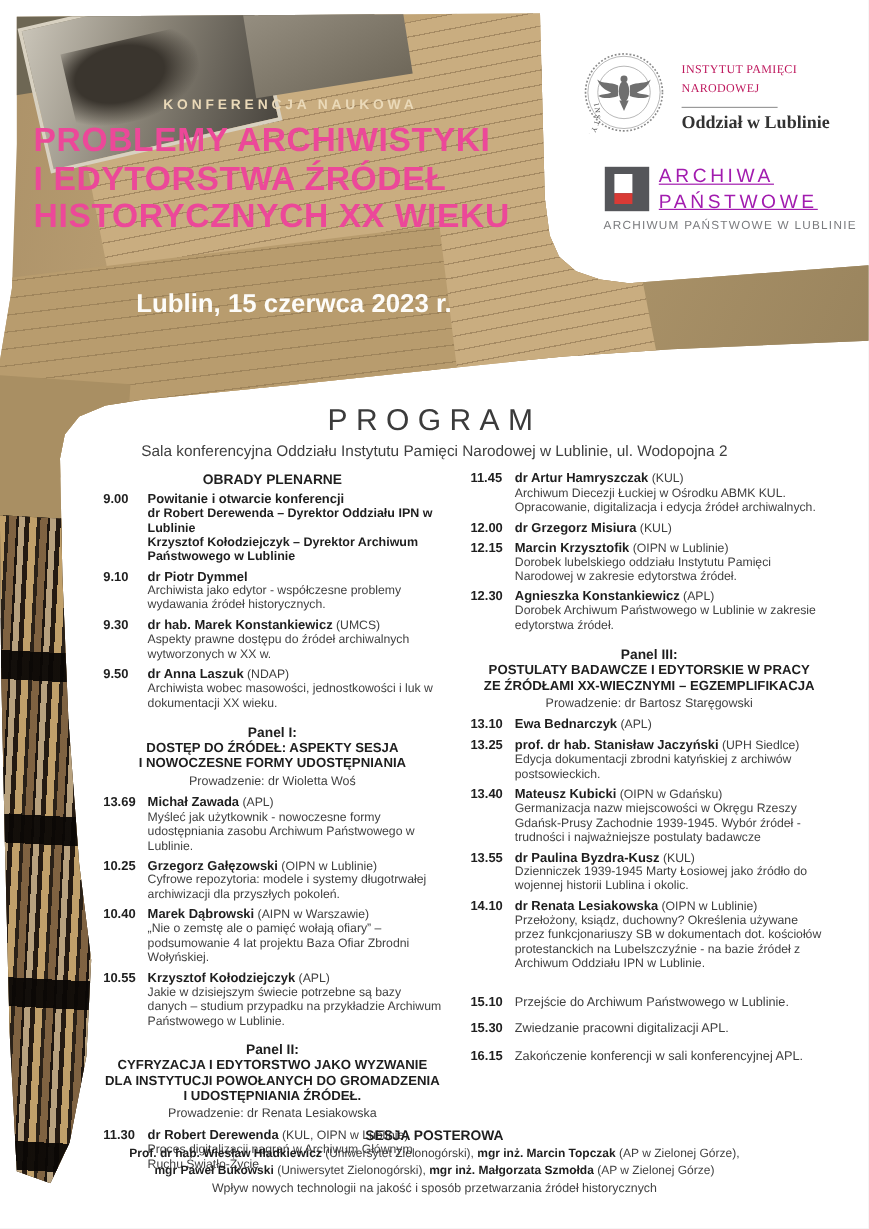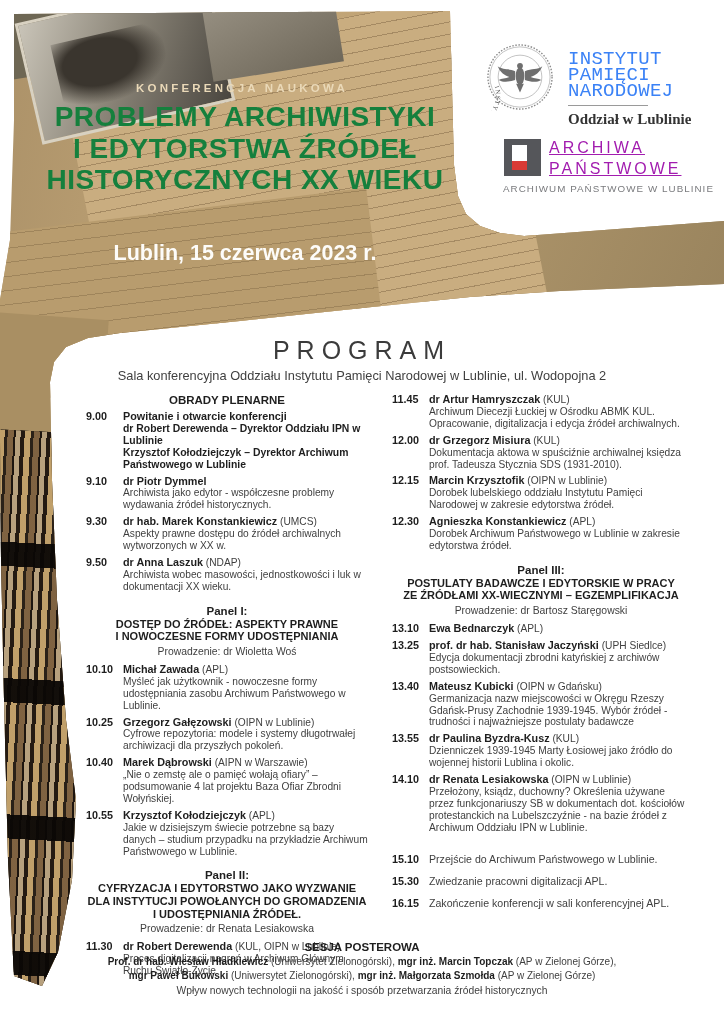--- a/index.html
+++ b/index.html
@@ -32,29 +32,29 @@
   .ph-strip-top{left:-12px;top:316px;width:116px;height:140px;background:#a98f63;transform:rotate(4deg);}
   .ph-strip-books{left:-16px;top:432px;width:114px;height:566px;transform:rotate(3deg);background:#1c150f;
     background-image:
       repeating-linear-gradient(180deg,transparent 0 112px,rgba(10,7,5,.95) 112px 136px),
       repeating-linear-gradient(90deg,rgba(201,167,111,.95) 0 6px,rgba(42,33,24,1) 6px 9px,
         rgba(138,107,71,.9) 9px 15px,rgba(29,21,15,1) 15px 17px,
         rgba(200,176,138,.9) 17px 22px,rgba(36,26,18,1) 22px 26px);}
 
   .kicker{left:62px;top:82px;width:360px;text-align:center;font-size:11.5px;font-weight:600;
     letter-spacing:3.2px;color:#ead9b8;}
-  .main-title{left:28px;top:101px;width:434px;text-align:center;font-size:28px;line-height:31.5px;
-    font-weight:700;color:#15803d;letter-spacing:.5px;}
+  .main-title{left:28px;top:101px;width:434px;font-size:28px;line-height:31.5px;
+    font-weight:700;color:#ec4899;letter-spacing:.5px;}
   .date-line{left:88px;top:241px;width:314px;text-align:center;font-size:21.5px;font-weight:700;color:#fdfcf9;}
 
   
   .logo-layer{position:absolute;inset:0;pointer-events:none;}
   .seal{position:absolute;left:486px;top:43px;}
   .ipn-text{position:absolute;left:568px;top:51px;}
-  .ipn-name{font-family:Liberation Mono, monospace;font-size:19px;line-height:16px;color:#3b82f6;letter-spacing:.3px;}
+  .ipn-name{font-family:Liberation Serif, serif;font-size:10px;line-height:16px;color:#be185d;letter-spacing:.3px;}
   .ipn-rule{width:80px;height:1px;background:#9a9a9a;margin:6px 0 5px;}
   .ipn-branch{font-family:"Liberation Serif",serif;font-weight:700;font-size:15px;color:#333;}
   .ap-mark{position:absolute;left:504px;top:139px;width:37px;height:37px;background:var(--logo-gray,#55565a);}
   .ap-mark .w{position:absolute;left:8px;top:6px;width:15px;height:16px;background:#fff;}
   .ap-mark .r{position:absolute;left:8px;top:22px;width:15px;height:9px;background:var(--ap-red,#d93a35);}
   .ap-name{position:absolute;left:549px;top:138px;font-size:16px;line-height:20.5px;letter-spacing:3px;color:#a21caf;text-decoration:underline;}
   .ap-sub{position:absolute;left:503px;top:183px;font-size:9.8px;letter-spacing:1.05px;color:#7a7b7e;}
 
   
   .program{position:absolute;left:34px;top:336px;width:656px;}
@@ -175,26 +175,26 @@
           </div>
           <div class="item">
             <div class="time">9.50</div>
             <div class="content">
               <div class="head"><span class="speaker">dr Anna Laszuk</span><span class="affil"> (NDAP)</span></div>
               <div class="desc">Archiwista wobec masowości, jednostkowości i luk w dokumentacji XX wieku.</div>
             </div>
           </div>
           <div class="panel-block">
             <div class="panel-label">Panel I:</div>
-            <div class="panel-theme">DOSTĘP DO ŹRÓDEŁ: ASPEKTY PRAWNE</div>
+            <div class="panel-theme">DOSTĘP DO ŹRÓDEŁ: ASPEKTY SESJA</div>
             <div class="panel-theme">I NOWOCZESNE FORMY UDOSTĘPNIANIA</div>
             <div class="panel-lead">Prowadzenie: dr Wioletta Woś</div>
           </div>
           <div class="item">
-            <div class="time">10.10</div>
+            <div class="time">13.69</div>
             <div class="content">
               <div class="head"><span class="speaker">Michał Zawada</span><span class="affil"> (APL)</span></div>
               <div class="desc">Myśleć jak użytkownik - nowoczesne formy udostępniania zasobu Archiwum Państwowego w Lublinie.</div>
             </div>
           </div>
           <div class="item">
             <div class="time">10.25</div>
             <div class="content">
               <div class="head"><span class="speaker">Grzegorz Gałęzowski</span><span class="affil"> (OIPN w Lublinie)</span></div>
               <div class="desc">Cyfrowe repozytoria: modele i systemy długotrwałej archiwizacji dla przyszłych pokoleń.</div>
@@ -234,21 +234,20 @@
             <div class="time">11.45</div>
             <div class="content">
               <div class="head"><span class="speaker">dr Artur Hamryszczak</span><span class="affil"> (KUL)</span></div>
               <div class="desc">Archiwum Diecezji Łuckiej w Ośrodku ABMK KUL. Opracowanie, digitalizacja i edycja źródeł archiwalnych.</div>
             </div>
           </div>
           <div class="item">
             <div class="time">12.00</div>
             <div class="content">
               <div class="head"><span class="speaker">dr Grzegorz Misiura</span><span class="affil"> (KUL)</span></div>
-              <div class="desc">Dokumentacja aktowa w spuściźnie archiwalnej księdza prof. Tadeusza Stycznia SDS (1931-2010).</div>
             </div>
           </div>
           <div class="item">
             <div class="time">12.15</div>
             <div class="content">
               <div class="head"><span class="speaker">Marcin Krzysztofik</span><span class="affil"> (OIPN w Lublinie)</span></div>
               <div class="desc">Dorobek lubelskiego oddziału Instytutu Pamięci Narodowej w zakresie edytorstwa źródeł.</div>
             </div>
           </div>
           <div class="item">

